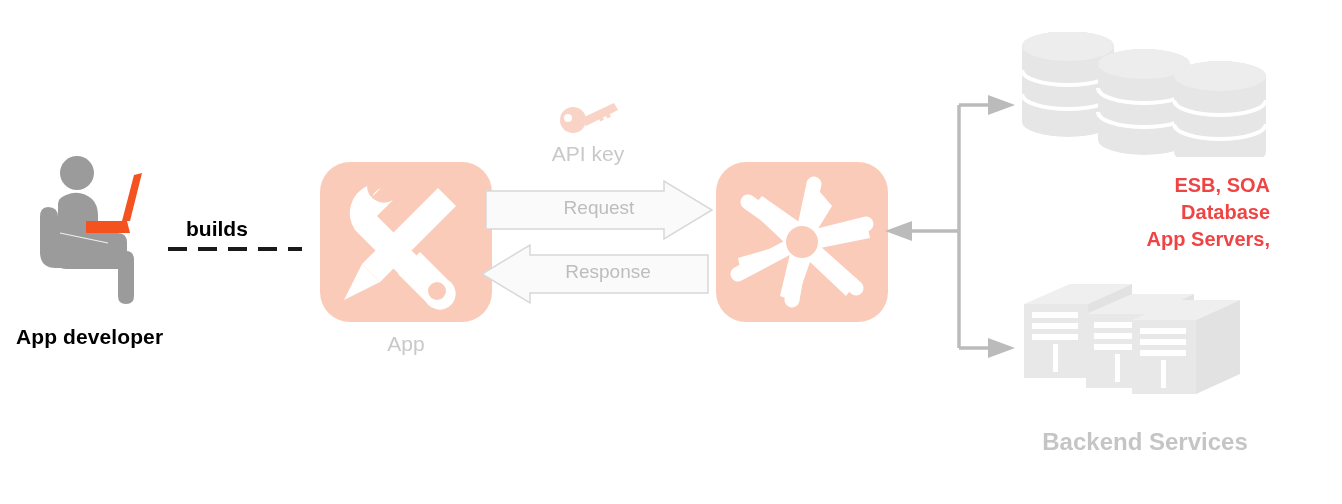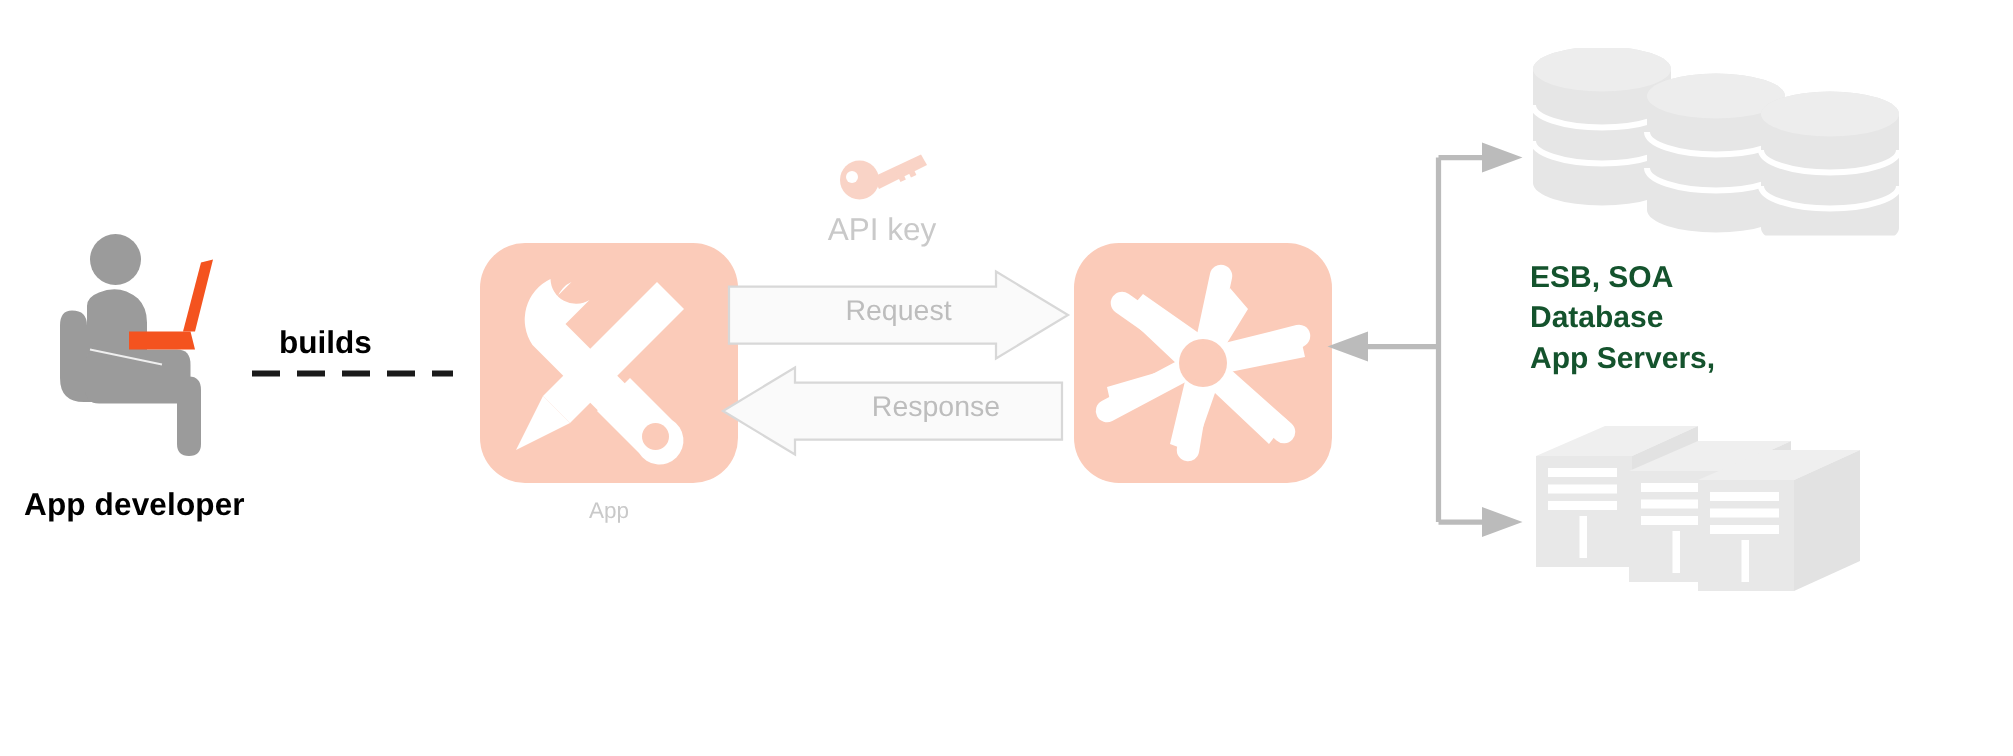--- a/index.html
+++ b/index.html
@@ -47,21 +47,21 @@
 
   
   .tile {
     width: 172px; height: 160px;
     background: #FBCBB9;
     border-radius: 30px;
   }
   #app-tile { left: 320px; top: 162px; }
   #api-tile { left: 716px; top: 162px; }
   .tile-caption {
-    font-size: 15px;
+    font-size: 21px;
     color: #C9C9C9;
     font-weight: normal;
     text-align: center;
     width: 172px;
   }
   #app-caption { left: 320px; top: 332px; }
   #api-caption { left: 716px; top: 332px; }
 
   
   #api-key-icon { left: 558px; top: 96px; width: 64px; height: 40px; }
@@ -77,34 +77,34 @@
   
   #request-arrow { left: 484px; top: 179px; width: 230px; height: 62px; }
   #response-arrow { left: 480px; top: 243px; width: 230px; height: 62px; }
   .flow-label {
     font-size: 19px;
     color: #BDBDBD;
     text-align: center;
     pointer-events: none;
   }
   #request-label { left: 504px; top: 197px; width: 190px; }
-  #response-label { left: 524px; top: 261px; width: 200px; }
+  #response-label { left: 508px; top: 261px; width: 200px; }
 
   
   #branch-lines { left: 880px; top: 90px; width: 140px; height: 280px; }
 
   
   #db-stack { left: 1020px; top: 32px; width: 250px; height: 125px; }
   #esb-label {
     left: 1020px; top: 172px;
     width: 250px;
-    text-align: left;
+    text-align: right;
     font-size: 20px;
     font-weight: bold;
-    color: #14532d;
+    color: #ef4444;
     line-height: 27px;
   }
   #server-stack { left: 1022px; top: 282px; width: 240px; height: 118px; }
   #backend-label {
     left: 980px; top: 428px;
     width: 330px;
     text-align: center;
     font-size: 24px;
     font-weight: bold;
     color: #C5C5C5;
@@ -282,14 +282,15 @@
         <rect x="2" y="22" width="64" height="74" fill="#E8E8E8"></rect>
         <g fill="#FFFFFF">
           <rect x="10" y="30" width="46" height="6"></rect>
           <rect x="10" y="41" width="46" height="6"></rect>
           <rect x="10" y="52" width="46" height="6"></rect>
           <rect x="31" y="62" width="5" height="28"></rect>
         </g>
       </g>
     </svg>
   </div>
+  <div class="abs" id="backend-label">Backend Services</div>
 
 </div>
 
 </body></html>

